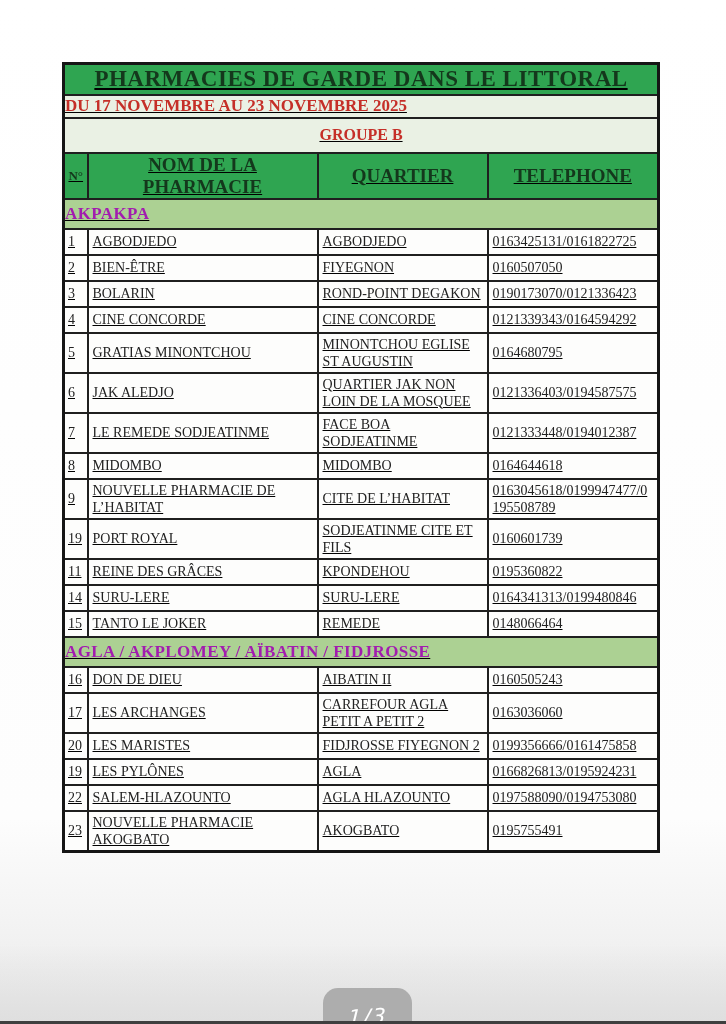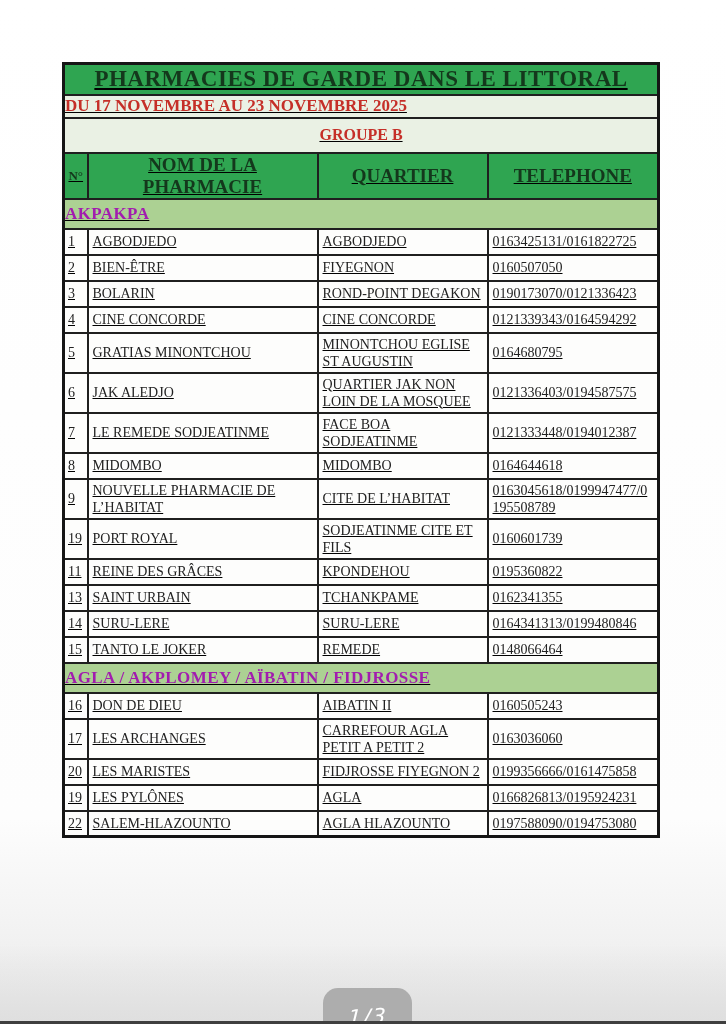--- a/index.html
+++ b/index.html
@@ -227,26 +227,20 @@
           <td class="cell-quartier">SODJEATINME CITE ET FILS</td>
           <td class="cell-phone">0160601739</td>
         </tr>
         <tr class="data-row">
           <td class="cell-num">11</td>
           <td class="cell-name">REINE DES GRÂCES</td>
           <td class="cell-quartier">KPONDEHOU</td>
           <td class="cell-phone">0195360822</td>
         </tr>
         <tr class="data-row">
-          <td class="cell-num">13</td>
-          <td class="cell-name">SAINT URBAIN</td>
-          <td class="cell-quartier">TCHANKPAME</td>
-          <td class="cell-phone">0162341355</td>
-        </tr>
-        <tr class="data-row">
           <td class="cell-num">14</td>
           <td class="cell-name">SURU-LERE</td>
           <td class="cell-quartier">SURU-LERE</td>
           <td class="cell-phone">0164341313/0199480846</td>
         </tr>
         <tr class="data-row">
           <td class="cell-num">15</td>
           <td class="cell-name">TANTO LE JOKER</td>
           <td class="cell-quartier">REMEDE</td>
           <td class="cell-phone">0148066464</td>
@@ -277,20 +271,26 @@
           <td class="cell-name">LES PYLÔNES</td>
           <td class="cell-quartier">AGLA</td>
           <td class="cell-phone">0166826813/0195924231</td>
         </tr>
         <tr class="data-row">
           <td class="cell-num">22</td>
           <td class="cell-name">SALEM-HLAZOUNTO</td>
           <td class="cell-quartier">AGLA HLAZOUNTO</td>
           <td class="cell-phone">0197588090/0194753080</td>
         </tr>
+        <tr class="data-row">
+          <td class="cell-num">23</td>
+          <td class="cell-name">NOUVELLE PHARMACIE AKOGBATO</td>
+          <td class="cell-quartier">AKOGBATO</td>
+          <td class="cell-phone">0195755491</td>
+        </tr>
       </tbody>
   </table>
 
   <div class="bottom-fade"></div>
 
   <div class="page-badge">
     <span>1/3</span>
   </div>
 
   <div class="bottom-bar"></div>

